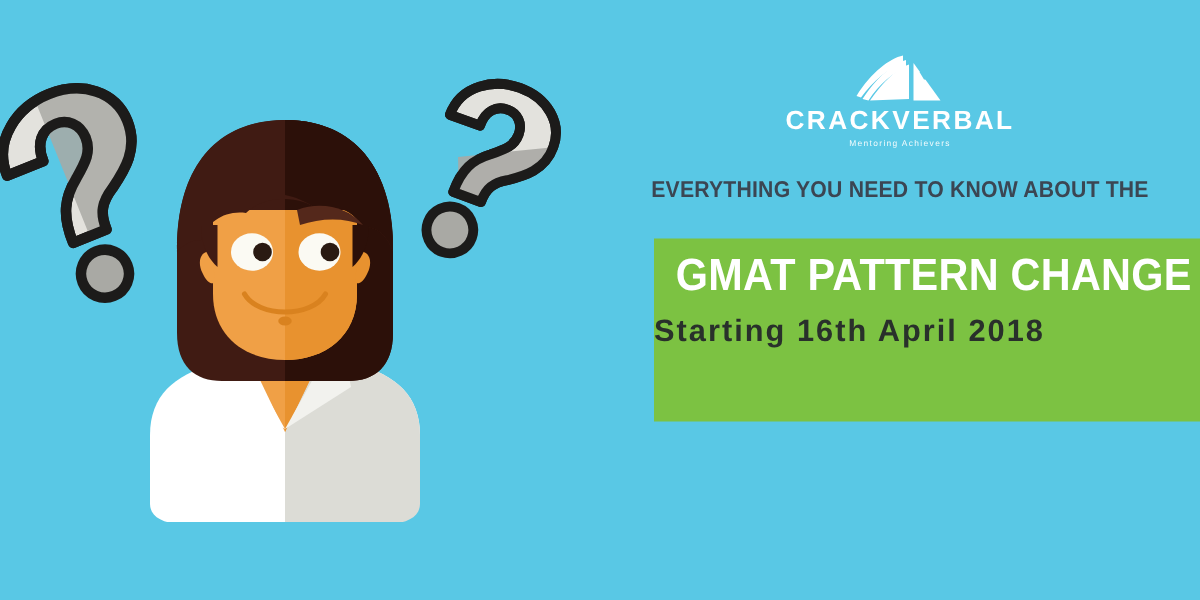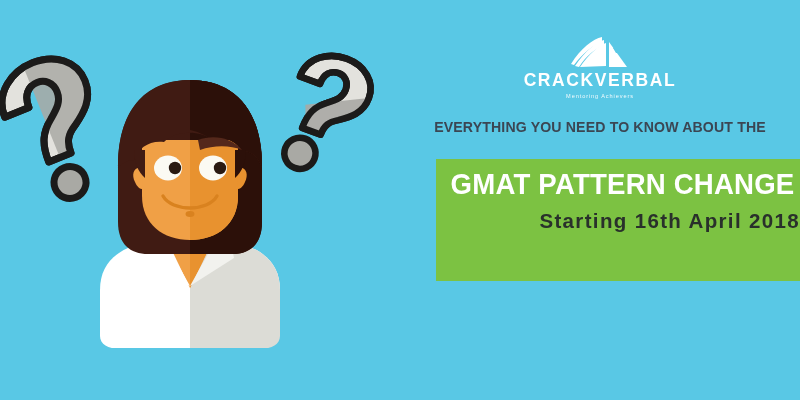--- a/index.html
+++ b/index.html
@@ -103,21 +103,21 @@
     line-height: 1.15;
     transform: scaleX(0.92);
     transform-origin: center;
     white-space: nowrap;
   }
   #subtitle {
     position: absolute;
     left: 0;
     top: 50px;
     width: 364px;
-    text-align: right;
+    text-align: left;
     color: #29302b;
     font-size: 20.5px;
     font-weight: bold;
     letter-spacing: 1.35px;
     line-height: 1.15;
     white-space: nowrap;
   }
 </style>
 </head>
 <body>

